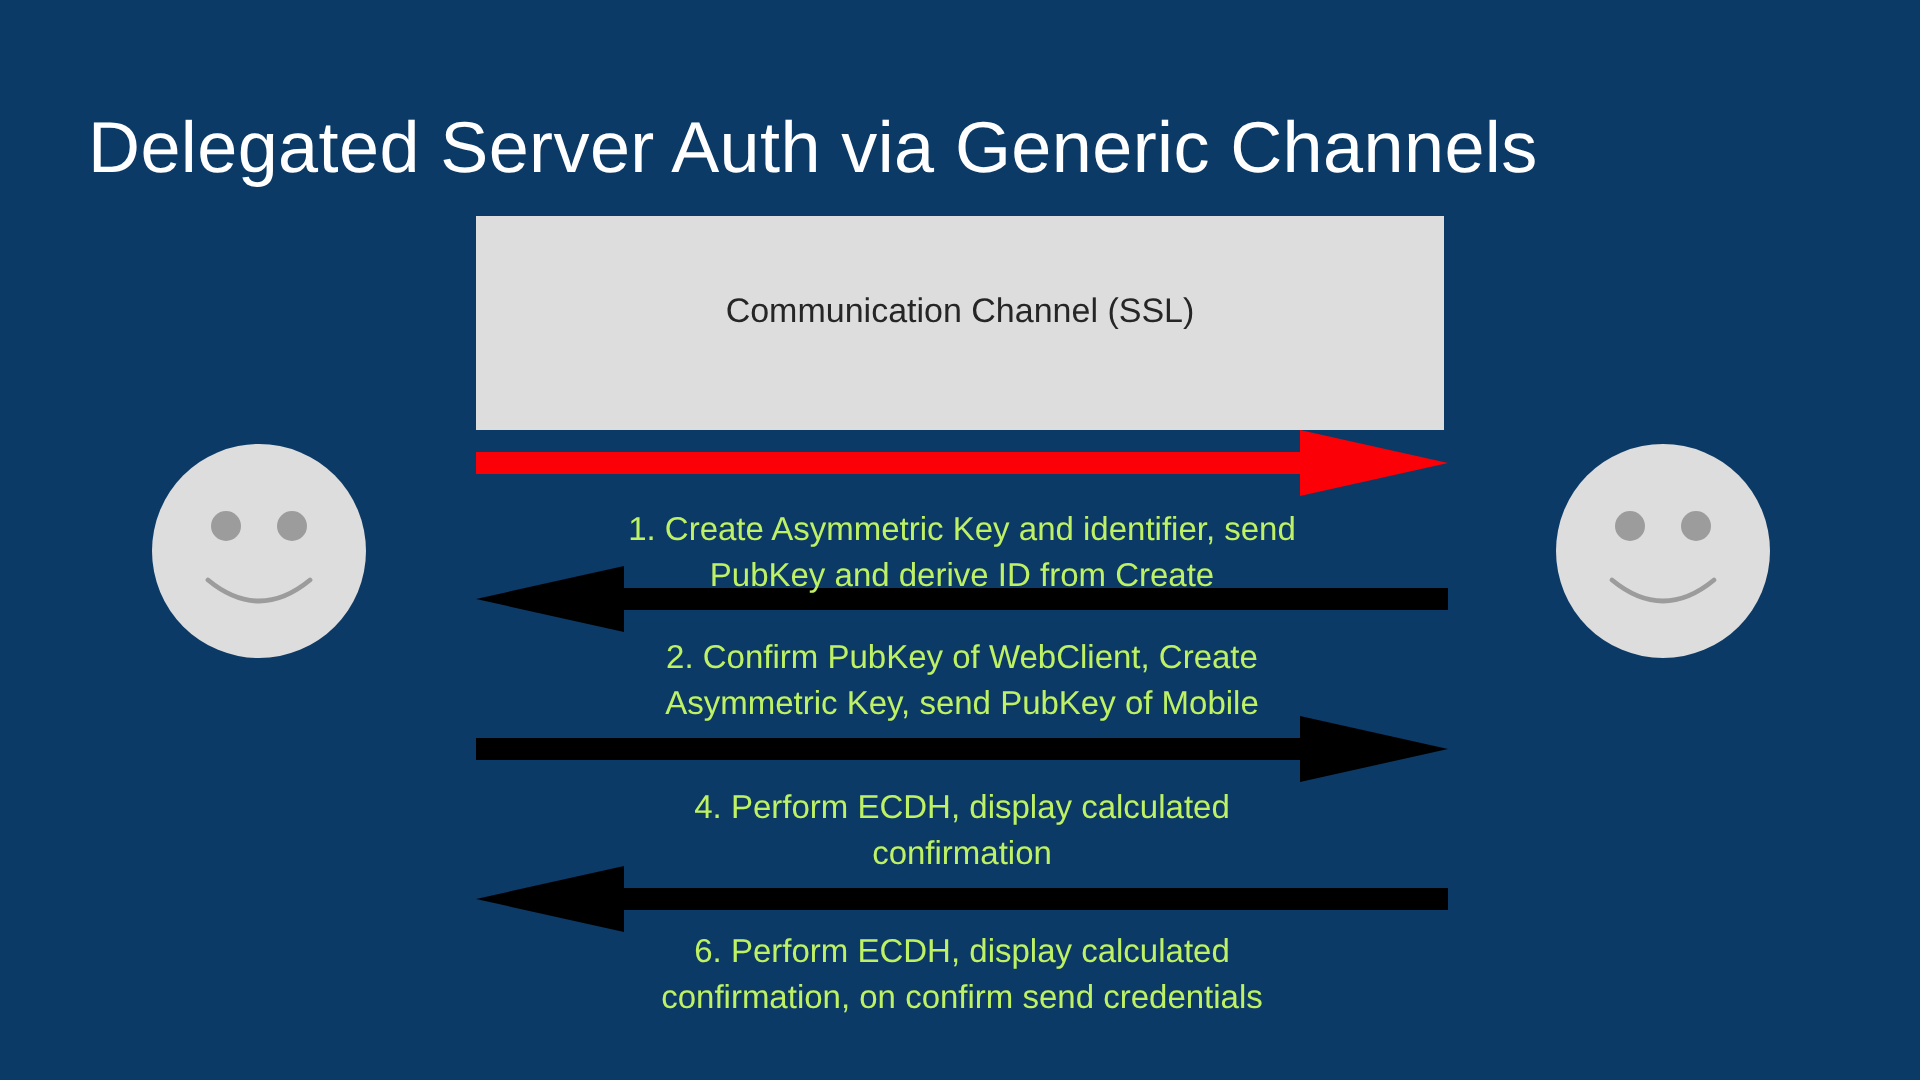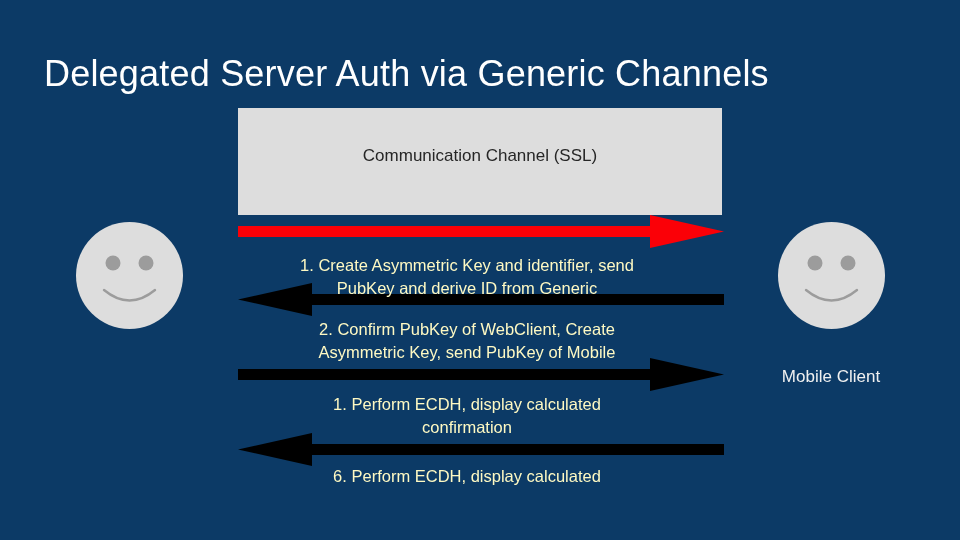--- a/index.html
+++ b/index.html
@@ -83,24 +83,24 @@
     overflow: visible;
   }
   #arrow-1 { top: 215px; }
   #arrow-2 { top: 283px; }
   #arrow-3 { top: 358px; }
   #arrow-4 { top: 433px; }
 
   
   .step-caption {
     position: absolute;
-    left: 224px;
+    left: 238px;
     width: 486px;
     text-align: center;
-    color: #fef9c3;
+    color: #bef264;
     font-size: 16.5px;
     line-height: 1.38;
     font-weight: 400;
   }
   #caption-1 { top: 254px; }
   #caption-2 { top: 318px; }
   #caption-3 { top: 393px; }
   #caption-4 { top: 465px; }
 </style>
 </head>
@@ -123,21 +123,20 @@
     </svg>
   </div>
 
   <div class="actor" id="actor-right">
     <svg class="face" viewBox="0 0 107 107">
       <circle cx="53.5" cy="53.5" r="53.5" fill="#dddddd"></circle>
       <ellipse cx="37" cy="41" rx="7.5" ry="7.5" fill="#9c9c9c"></ellipse>
       <ellipse cx="70" cy="41" rx="7.5" ry="7.5" fill="#9c9c9c"></ellipse>
       <path d="M28 68 Q53.5 89 79 68" stroke="#9c9c9c" stroke-width="2.4" fill="none" stroke-linecap="round"></path>
     </svg>
-    <div class="actor-label">Mobile Client</div>
   </div>
 
   <svg class="arrow" id="arrow-1" viewBox="0 0 486 34">
     <rect x="0" y="11" width="430" height="11" fill="#fb0007"></rect>
     <polygon points="412,0 486,16.5 412,33" fill="#fb0007"></polygon>
   </svg>
 
   <svg class="arrow" id="arrow-2" viewBox="0 0 486 34">
     <rect x="56" y="11" width="430" height="11" fill="#000000"></rect>
     <polygon points="74,0 0,16.5 74,33" fill="#000000"></polygon>
@@ -148,30 +147,31 @@
     <polygon points="412,0 486,16.5 412,33" fill="#000000"></polygon>
   </svg>
 
   <svg class="arrow" id="arrow-4" viewBox="0 0 486 34">
     <rect x="56" y="11" width="430" height="11" fill="#000000"></rect>
     <polygon points="74,0 0,16.5 74,33" fill="#000000"></polygon>
   </svg>
 
   <div class="step-caption" id="caption-1">
     <div>1. Create Asymmetric Key and identifier, send</div>
-    <div>PubKey and derive ID from Generic</div>
+    <div>PubKey and derive ID from Create</div>
   </div>
 
   <div class="step-caption" id="caption-2">
     <div>2. Confirm PubKey of WebClient, Create</div>
     <div>Asymmetric Key, send PubKey of Mobile</div>
   </div>
 
   <div class="step-caption" id="caption-3">
-    <div>1. Perform ECDH, display calculated</div>
+    <div>4. Perform ECDH, display calculated</div>
     <div>confirmation</div>
   </div>
 
   <div class="step-caption" id="caption-4">
     <div>6. Perform ECDH, display calculated</div>
+    <div>confirmation, on confirm send credentials</div>
   </div>
 
 </div>
 
 </body></html>

